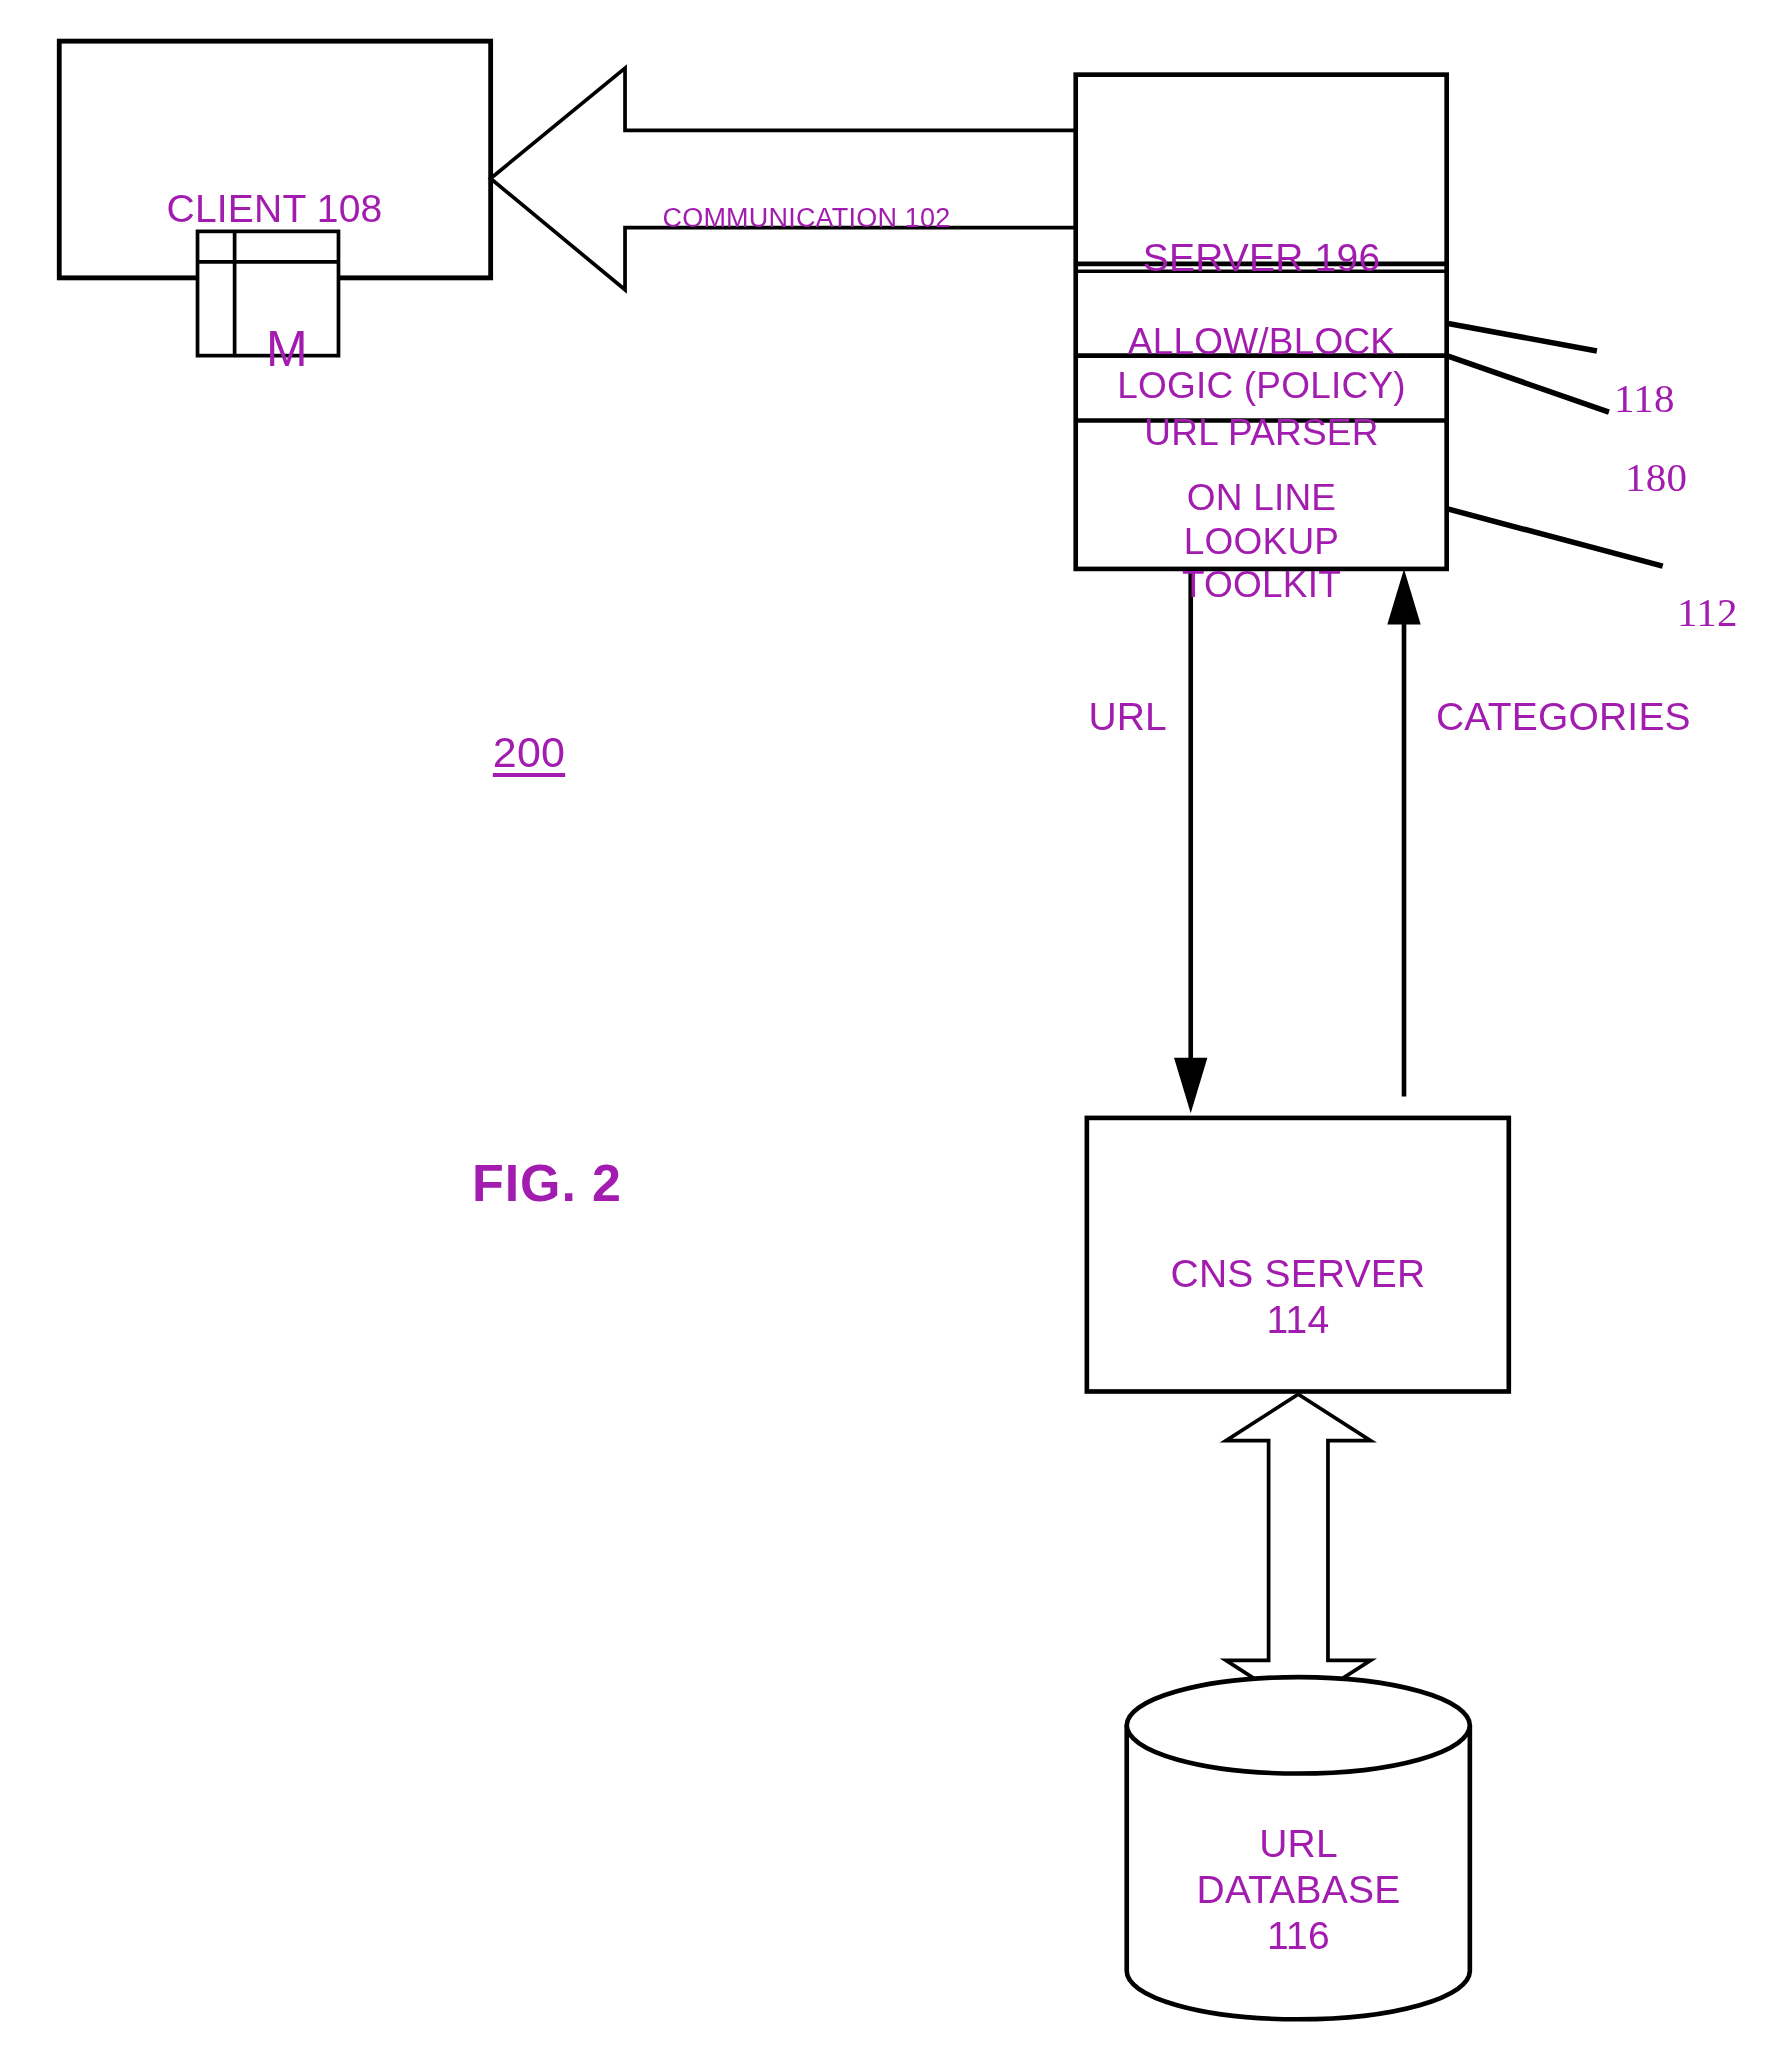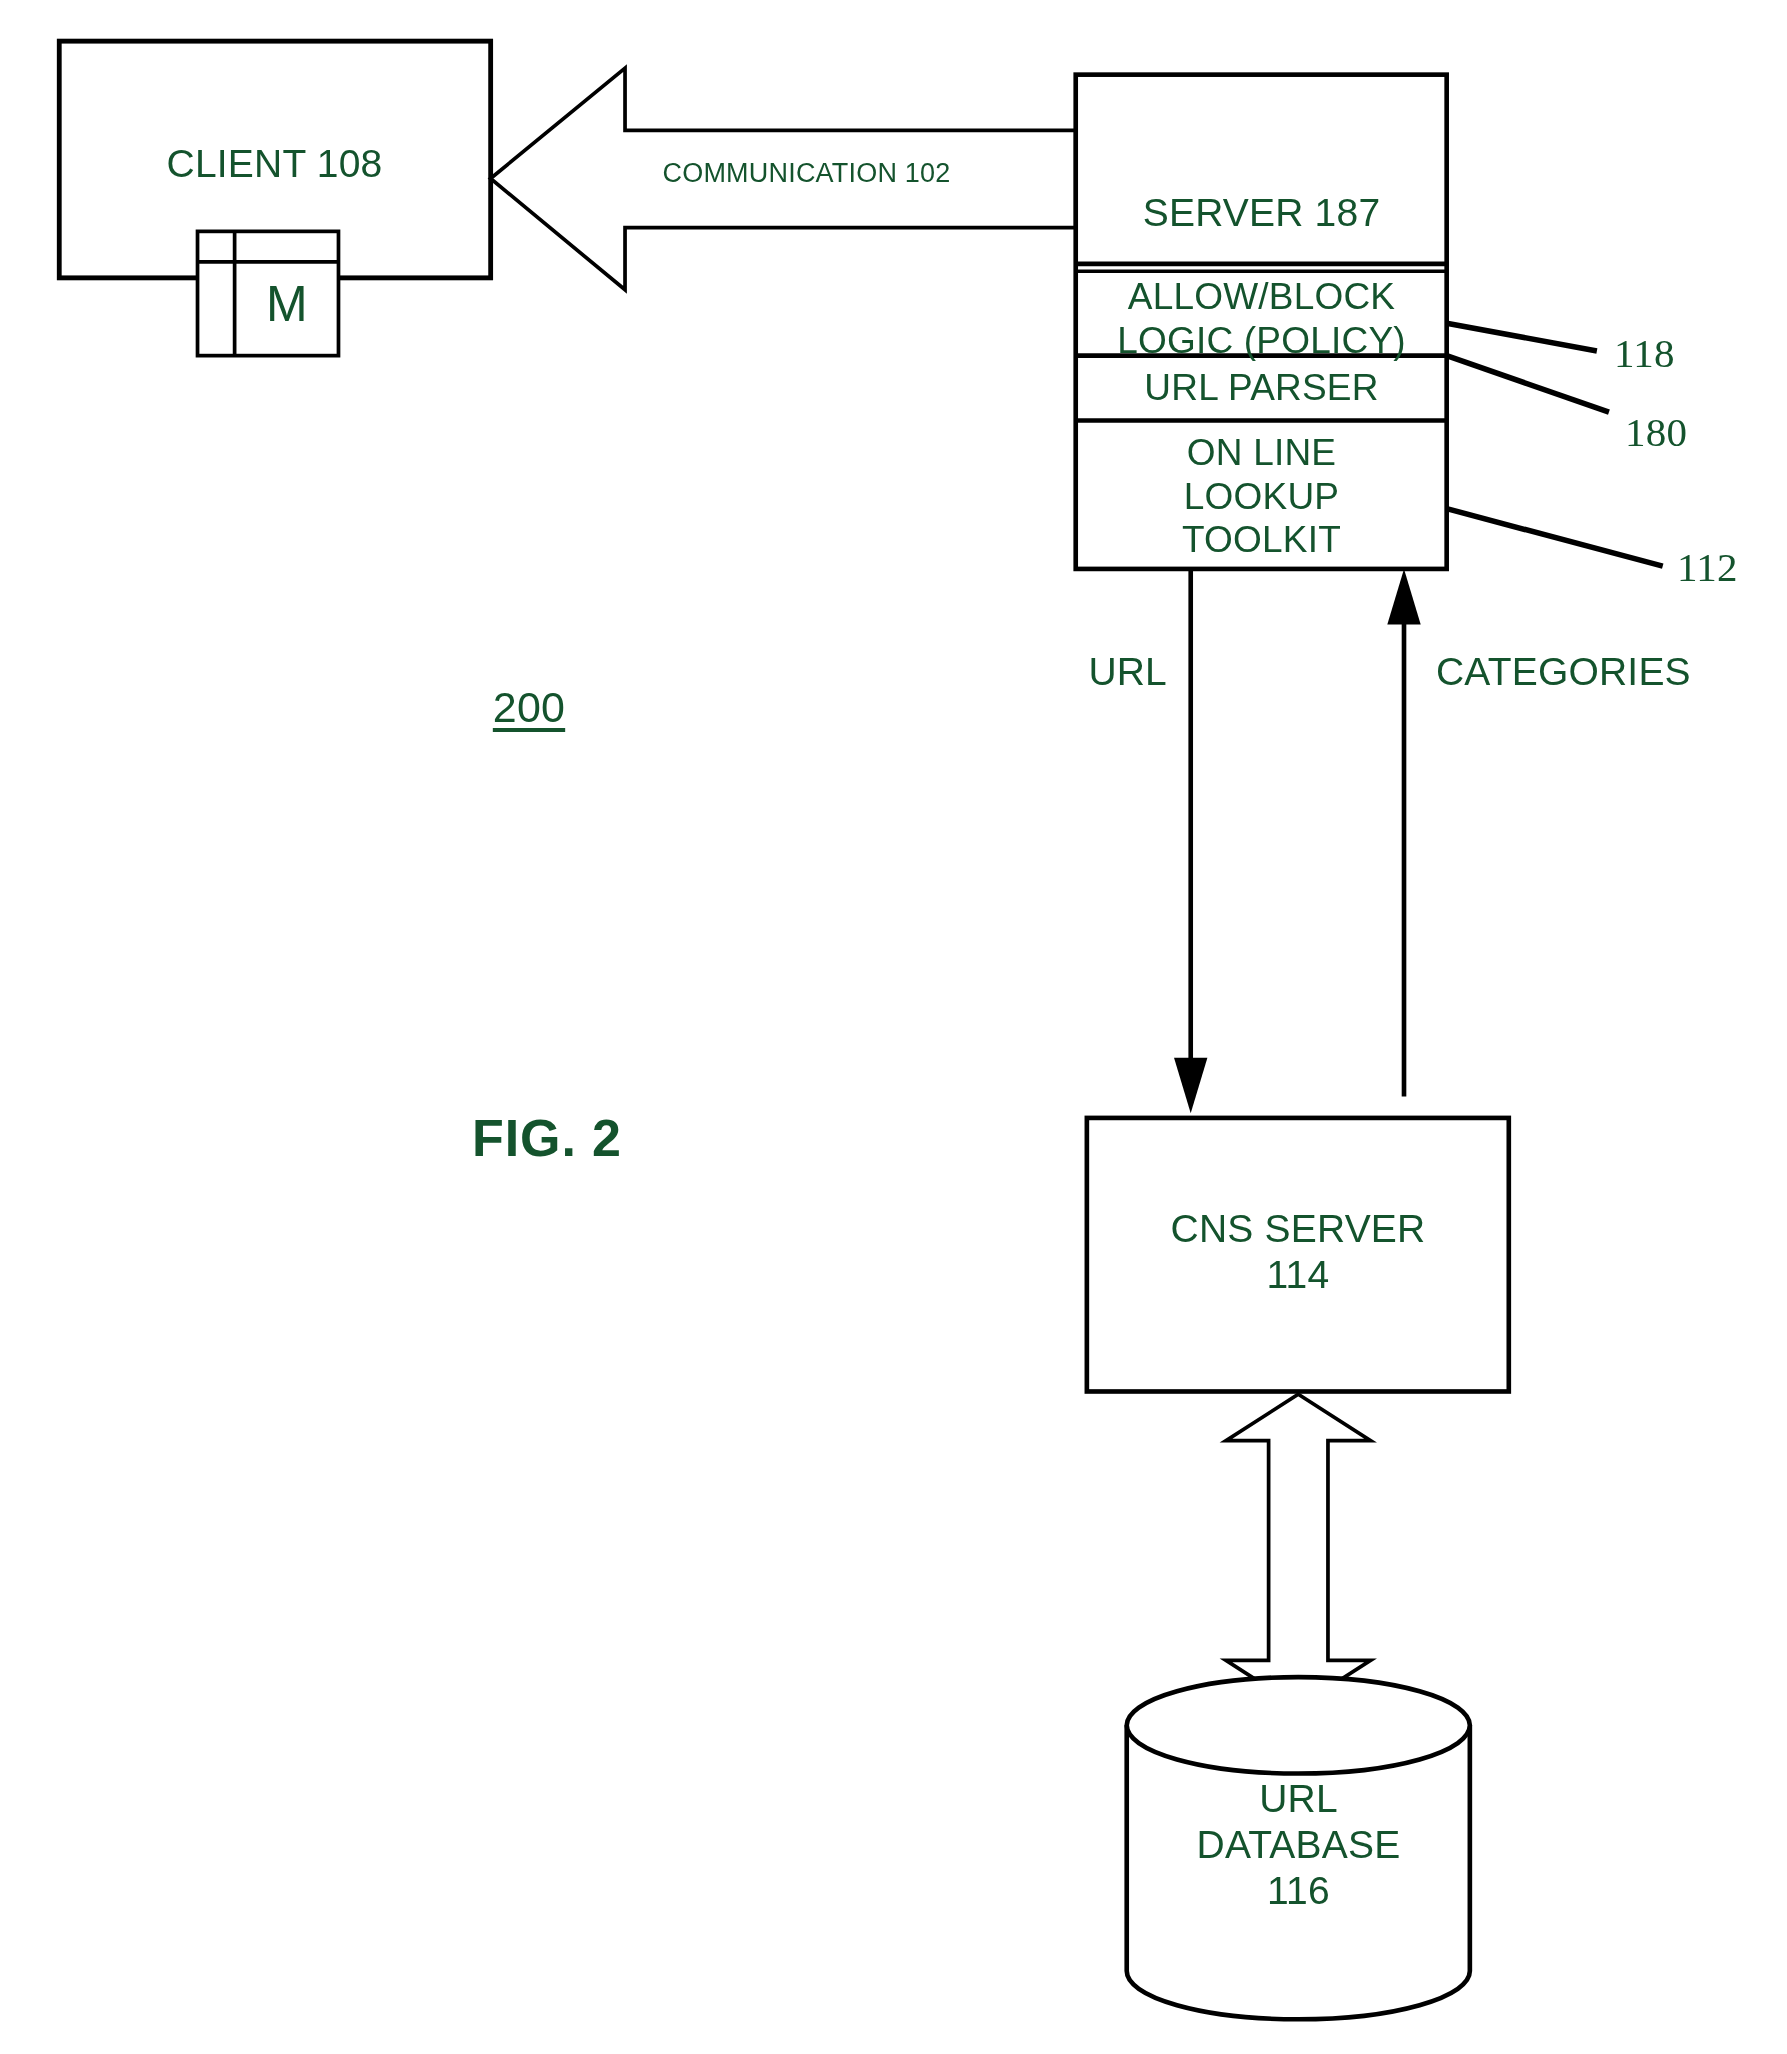--- a/index.html
+++ b/index.html
@@ -23,24 +23,25 @@
     position: absolute;
     left: 0;
     top: 0;
     width: 1787px;
     height: 2055px;
   }
   
   .lbl {
     position: absolute;
     text-align: center;
-    color: #14532d;
+    color: #a21caf;
     line-height: 1.18;
     white-space: pre;
     letter-spacing: 0.2px;
+    margin-top: 45px;
   }
   .lbl-box {
     font-size: 39px;
   }
   .lbl-sub {
     font-size: 37px;
   }
   .lbl-ref {
     font-size: 41px;
     font-family: Liberation Serif, serif;
@@ -117,21 +118,21 @@
 
     </g>
   </svg>
 
   <div class="lbl lbl-box" style="left:59px; top:141px; width:431px;">CLIENT 108</div>
 
   <div class="lbl lbl-m" style="left:235px; top:275px; width:104px;">M</div>
 
   <div class="lbl lbl-arrow" style="left:547px; top:158px; width:519px;">COMMUNICATION 102</div>
 
-  <div class="lbl lbl-box" style="left:1076px; top:190px; width:371px;">SERVER 187</div>
+  <div class="lbl lbl-box" style="left:1076px; top:190px; width:371px;">SERVER 196</div>
 
   <div class="lbl lbl-sub" style="left:1076px; top:275px; width:371px;">ALLOW/BLOCK
 LOGIC (POLICY)</div>
 
   <div class="lbl lbl-sub" style="left:1076px; top:431px; width:371px;">ON LINE
 LOOKUP
 TOOLKIT</div>
 
   <div class="lbl lbl-sub" style="left:1076px; top:366px; width:371px;">URL PARSER</div>
 

